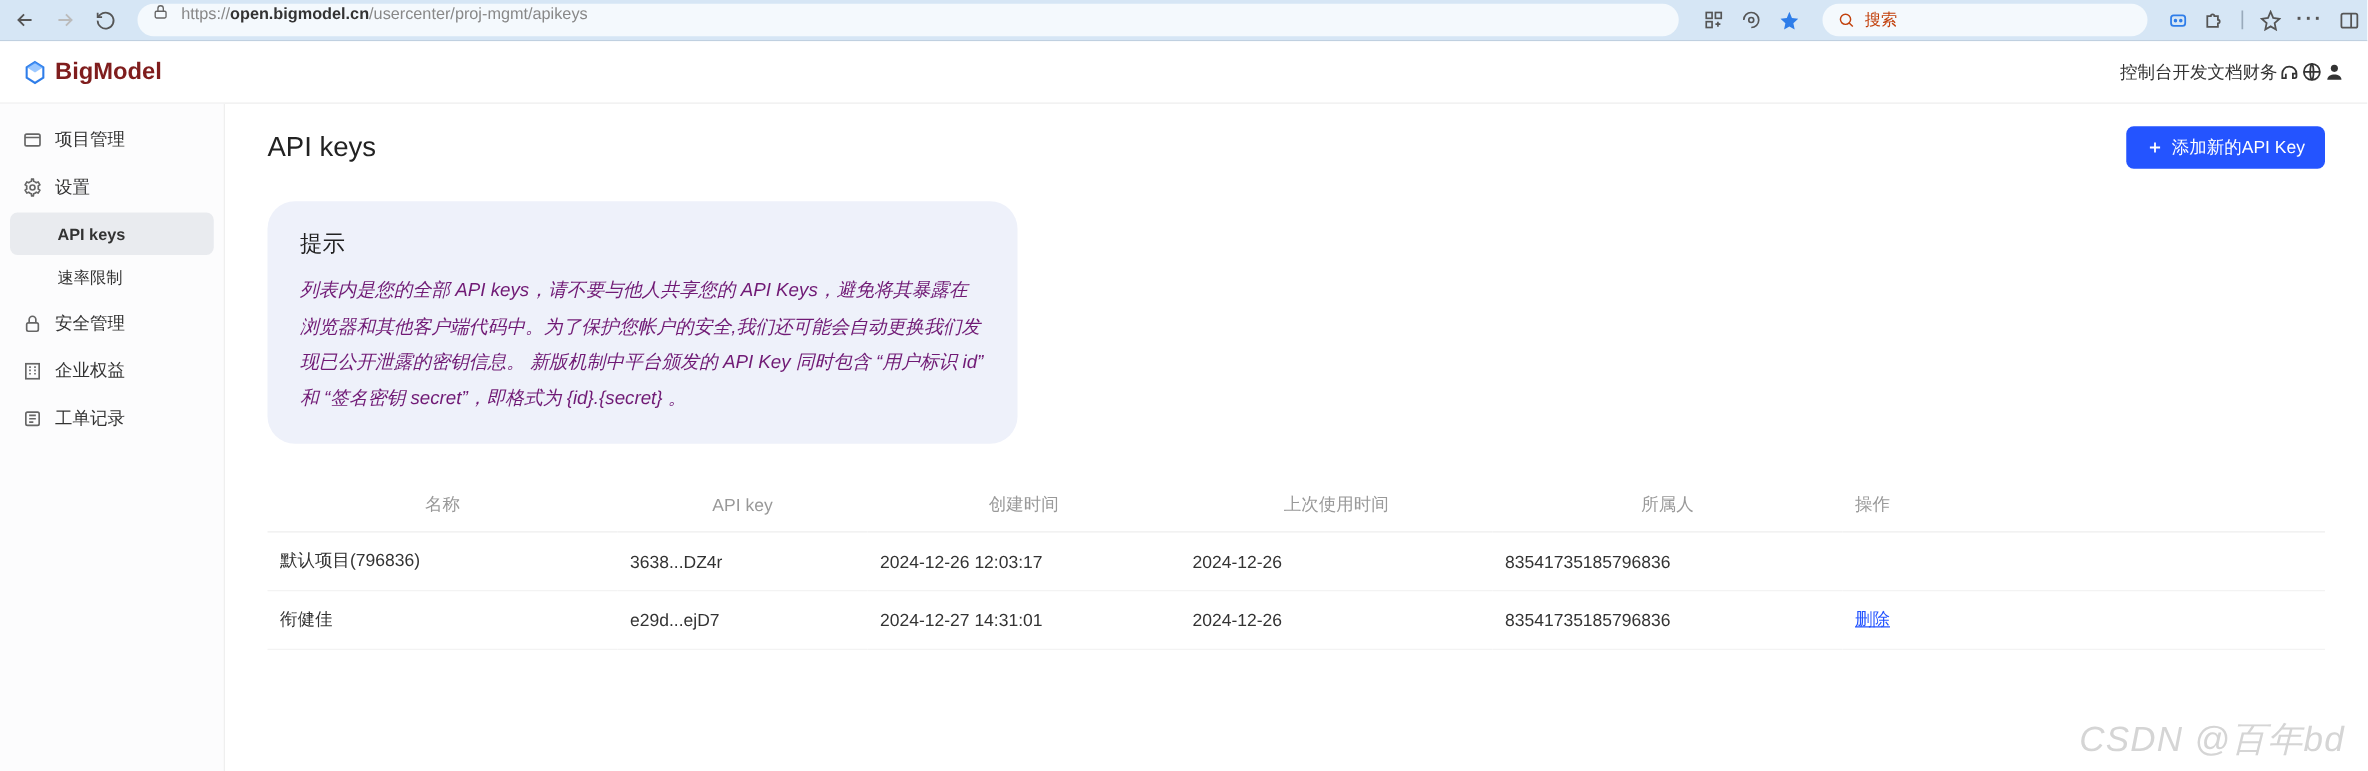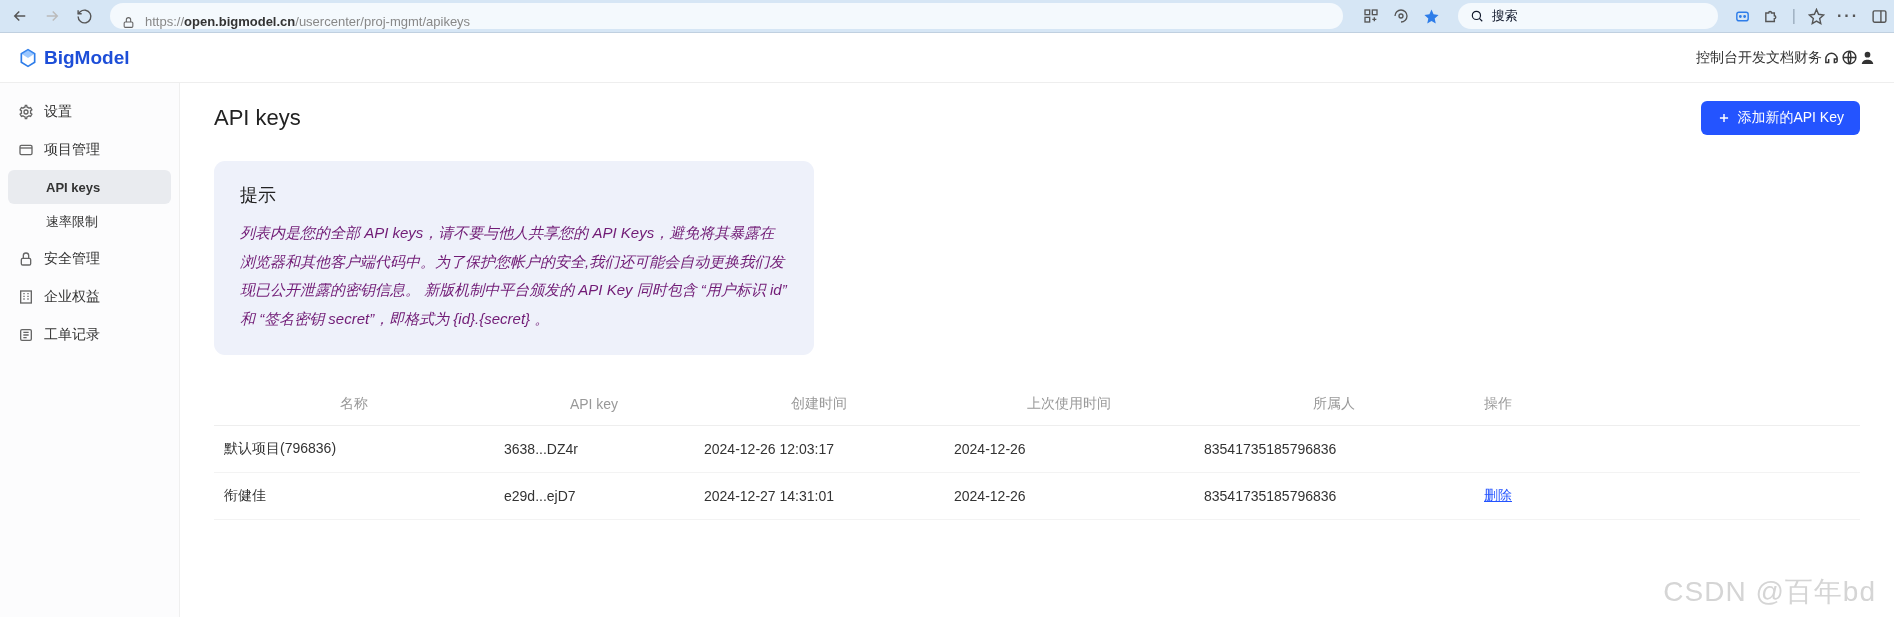--- a/index.html
+++ b/index.html
@@ -2,68 +2,68 @@
 <html><head>
   <meta charset="utf-8">
   <style>
     * { margin: 0; padding: 0; box-sizing: border-box; font-family: -apple-system, BlinkMacSystemFont, "Segoe UI", "PingFang SC", "Microsoft YaHei", sans-serif; }
     body { background: #fff; width: 1894px; height: 617px; overflow: hidden; position: relative; }
     
     
     .browser-bar { height: 33px; background: #d6e6f5; display: flex; align-items: center; padding: 0 6px; gap: 4px; border-bottom: 1px solid #c0d0e0; }
     .nav-btn { width: 28px; height: 28px; display: flex; align-items: center; justify-content: center; color: #555; border-radius: 4px; cursor: pointer; }
     .nav-btn.disabled { color: #bbb; }
-    .address-wrap { flex: 1 1 auto; min-width: 300px; height: 26px; background: #f4f9fd; border-radius: 13px; display: flex; align-items: flex-end; padding: 0 12px; margin: 16px 8px; font-size: 13px; color: #333; }
+    .address-wrap { flex: 1 1 auto; min-width: 300px; height: 26px; background: #f4f9fd; border-radius: 13px; display: flex; align-items: flex-start; padding: 0 12px; margin: 16px 8px; font-size: 13px; color: #333; }
     .lock-ic { margin-right: 10px; color: #666; }
     .address-txt { flex: 1; white-space: nowrap; }
     .address-txt b { font-weight: 600; }
     .addr-gray { color: #888; }
     .ext-icons { display: flex; align-items: center; gap: 14px; margin-left: 8px; margin-right: 8px; color: #555; }
     .star-filled { color: #2e7de9; }
-    .search-box { width: 260px; height: 26px; background: #f4f9fd; border-radius: 13px; display: flex; align-items: center; padding: 0 12px; font-size: 13px; color: #0f172a; margin: 0 6px; }
+    .search-box { width: 260px; height: 26px; background: #f4f9fd; border-radius: 13px; display: flex; align-items: center; padding: 0 12px; font-size: 13px; color: #c2410c; margin: 0 6px; }
     .search-box .sic { margin-right: 8px; }
     .rb-icons { display: flex; align-items: center; gap: 12px; margin-left: 6px; color: #555; }
     .rb-icons .ai { color: #2e7de9; }
     
     
     .app-header { height: 50px; background: #fff; display: flex; align-items: center; padding: 0 18px; border-bottom: 1px solid #eee; }
-    .logo { display: flex; align-items: center; gap: 6px; font-size: 19px; font-weight: 600; color: #1d4ed8; }
+    .logo { display: flex; align-items: center; gap: 6px; font-size: 19px; font-weight: 600; color: #7f1d1d; }
     .logo-mark { width: 20px; height: 20px; }
     .hdr-actions { margin-left: auto; display: flex; align-items: center; font-size: 14px; color: #333; }
     .hdr-ic { width: 18px; height: 18px; display: inline-flex; align-items: center; justify-content: center; color: #333; cursor: pointer; }
     
     
     .layout { display: flex; height: calc(617px - 33px - 50px); }
     .sidebar { width: 180px; background: #fcfcfd; border-right: 1px solid #efefef; padding-top: 10px; }
     .sb-item { display: flex; align-items: center; gap: 10px; padding: 10px 18px; font-size: 14px; color: #333; cursor: pointer; }
     .sb-sub { padding-left: 38px; font-size: 13px; color: #333; height: 34px; display: flex; align-items: center; cursor: pointer; border-radius: 6px; margin: 1px 8px; }
     .sb-sub.active { background: #e9ebef; font-weight: 600; }
     .sb-ic { width: 16px; height: 16px; display: inline-flex; align-items: center; justify-content: center; color: #666; }
     
     .main { flex: 1; padding: 18px 34px; overflow: auto; }
     .page-head { display: flex; align-items: center; margin-bottom: 26px; }
     .page-title { font-size: 22px; font-weight: 500; color: #222; }
     .add-btn { margin-left: auto; background: #2454ff; color: #fff; border: none; border-radius: 6px; padding: 8px 16px; font-size: 14px; display: flex; align-items: center; gap: 6px; cursor: pointer; }
     
-    .tip-box { background: #eef1fa; border-radius: 11px; padding: 22px 26px; margin-bottom: 28px; max-width: 600px; }
+    .tip-box { background: #eef1fa; border-radius: 22px; padding: 22px 26px; margin-bottom: 28px; max-width: 600px; }
     .tip-title { font-size: 18px; font-weight: 500; margin-bottom: 12px; color: #222; }
     .tip-body { font-size: 15px; color: #701a75; line-height: 1.9; font-style: italic; }
     
     .tbl { width: 100%; border-collapse: collapse; font-size: 14px; }
     .tbl th { text-align: center; font-weight: 400; color: #999; padding: 12px 10px; border-bottom: 1px solid #eee; }
     .tbl td { padding: 14px 10px; color: #333; border-bottom: 1px solid #f3f3f3; }
     .tbl th:last-child, .tbl td:last-child { text-align: left; }
     .del-link { color: #2454ff; cursor: pointer; text-decoration: underline; }
     .col-name { width: 280px; }
     .col-key { width: 200px; }
     .col-time { width: 250px; }
     .col-last { width: 250px; }
     .col-owner { width: 280px; }
     
-    .watermark { position: absolute; right: 18px; bottom: 6px; font-size: 28px; color: #d5d5d5; letter-spacing: 1px; z-index: 9; }
+    .watermark { position: absolute; right: 18px; bottom: 6px; font-size: 28px; color: #d5d5d5; font-style: italic; letter-spacing: 1px; z-index: 9; }
   </style>
 </head>
 <body>
 
 <div class="browser-bar">
   <div class="nav-btn">
     <svg width="18" height="18" viewBox="0 0 24 24" fill="none" stroke="currentColor" stroke-width="2">
         <path d="M19 12H5M11 18l-6-6 6-6"></path>
       </svg>
   </div>
@@ -159,34 +159,34 @@
       </span>
   </div>
 </div>
 
 <div class="layout">
 
   <div class="sidebar">
     <div class="sb-item">
       <span class="sb-ic">
           <svg width="16" height="16" viewBox="0 0 24 24" fill="none" stroke="currentColor" stroke-width="2">
+            <rect x="3" y="5" width="18" height="14" rx="2"></rect>
+            <path d="M3 9h18"></path>
+          </svg>
+        </span>
+      <span>项目管理</span>
+    </div>
+    <div class="sb-item">
+      <span class="sb-ic">
+          <svg width="16" height="16" viewBox="0 0 24 24" fill="none" stroke="currentColor" stroke-width="2">
             <circle cx="12" cy="12" r="3"></circle>
             <path d="M19 12a7 7 0 0 0-.2-1.7l2-1.5-2-3.5-2.4.9a7 7 0 0 0-3-1.7L13 2h-2l-.4 2.5a7 7 0 0 0-3 1.7l-2.4-.9-2 3.5 2 1.5A7 7 0 0 0 5 12c0 .6 0 1.1.2 1.7l-2 1.5 2 3.5 2.4-.9a7 7 0 0 0 3 1.7L11 22h2l.4-2.5a7 7 0 0 0 3-1.7l2.4.9 2-3.5-2-1.5c.1-.6.2-1.1.2-1.7z"></path>
           </svg>
         </span>
       <span>设置</span>
-    </div>
-    <div class="sb-item">
-      <span class="sb-ic">
-          <svg width="16" height="16" viewBox="0 0 24 24" fill="none" stroke="currentColor" stroke-width="2">
-            <rect x="3" y="5" width="18" height="14" rx="2"></rect>
-            <path d="M3 9h18"></path>
-          </svg>
-        </span>
-      <span>项目管理</span>
     </div>
     <div class="sb-sub active">
       <span>API keys</span>
     </div>
     <div class="sb-sub">
       <span>速率限制</span>
     </div>
     <div class="sb-item">
       <span class="sb-ic">
           <svg width="16" height="16" viewBox="0 0 24 24" fill="none" stroke="currentColor" stroke-width="2">

